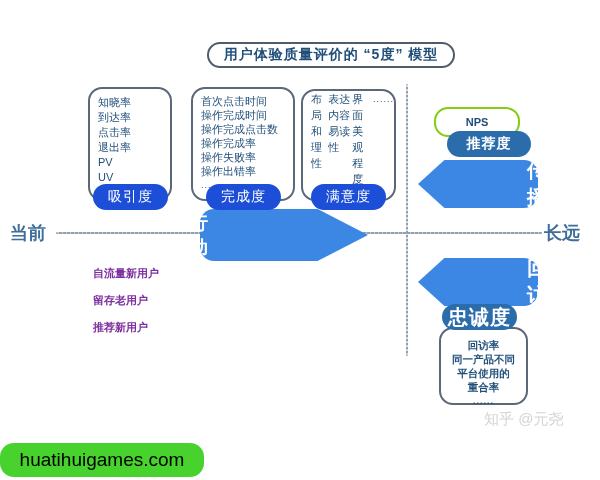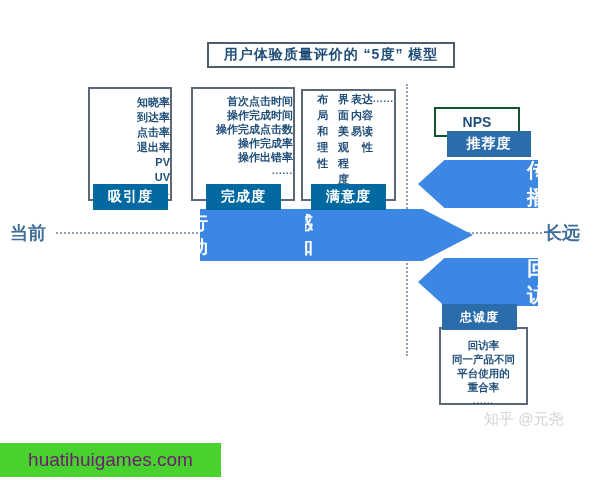--- a/index.html
+++ b/index.html
@@ -1,94 +1,94 @@
 <!DOCTYPE html>
 <html><head>
 <meta charset="utf-8">
 <style>
-  * { margin: 0; padding: 0; box-sizing: border-box; }
+  * { margin: 0; padding: 0; box-sizing: border-box; border-radius: 14px; }
   body { font-family: "Liberation Sans", "DejaVu Sans", sans-serif; background: #fff; }
   .canvas { position: relative; width: 600px; height: 480px; background: #ffffff; overflow: hidden; }
 
   .title-box {
     position: absolute; left: 207px; top: 42px; width: 248px; height: 26px;
     border: 2px solid #4e5d6c; display: flex; align-items: center; justify-content: center;
     font-size: 14px; font-weight: bold; color: #1f4e79; letter-spacing: 1px; background: #fff;
   }
 
   .h-dotline { position: absolute; left: 56px; top: 232px; width: 486px; height: 0; border-top: 2px dotted #93a1ad; }
   .v-dotline { position: absolute; left: 406px; top: 84px; width: 0; height: 272px; border-left: 2px dotted #93a1ad; }
 
   .axis-label { position: absolute; font-size: 18px; font-weight: bold; color: #3e6e99; top: 221px; }
   .axis-left { left: 10px; }
   .axis-right { left: 544px; }
 
   .metric-box {
     position: absolute; background: #fff; border: 2px solid #5a6878;
-    font-size: 11px; font-weight: bold; color: #1f4e79; text-align: right; line-height: 15px; padding-left: 8px;
+    font-size: 11px; font-weight: normal; color: #1f4e79; text-align: left; line-height: 15px; padding-left: 8px;
   }
   .metric-box .dots { font-size: 9px; letter-spacing: 1px; }
   .mb-1 { left: 88px; top: 87px; width: 84px; height: 114px; padding-top: 6px; }
   .mb-2 { left: 191px; top: 87px; width: 104px; height: 114px; padding-top: 5px; line-height: 14px; }
   .mb-3 { left: 301px; top: 89px; width: 95px; height: 112px; display: flex; flex-direction: row; justify-content: center; line-height: 16px; }
 
   .degree-label {
-    position: absolute; top: 184px; height: 26px; background: #0369a1; color: #fff;
+    position: absolute; top: 184px; height: 26px; background: #1d4ed8; color: #fff;
     display: flex; align-items: center; justify-content: center;
-    font-size: 14px; font-weight: bold; letter-spacing: 1px; z-index: 3;
+    font-size: 14px; font-weight: normal; letter-spacing: 1px; z-index: 3;
   }
   .dl-1 { left: 93px;  width: 75px; }
   .dl-2 { left: 206px; width: 75px; }
   .dl-3 { left: 311px; width: 75px; }
 
   .stage-arrow {
     position: absolute; top: 209px; width: 92px; height: 52px; background: #3d87e4;
     clip-path: polygon(0 0, 70% 0, 100% 50%, 70% 100%, 0 100%);
     display: flex; align-items: center; justify-content: center; padding-right: 28%;
     color: #fff; font-size: 18px; font-weight: bold; letter-spacing: 2px; z-index: 2;
   }
   .sa-1 { left: 95px; } .sa-2 { left: 200px; } .sa-3 { left: 305px; }
 
   .purple-notes { position: absolute; left: 93px; top: 266px; }
   .purple-notes div { font-size: 11px; font-weight: bold; color: #7d2f9e; margin-bottom: 12px; }
 
   .nps-box {
     position: absolute; left: 434px; top: 107px; width: 86px; height: 30px; background: #fff;
-    border: 2px solid #14532d; display: flex; align-items: center; justify-content: center;
-    font-size: 14px; font-weight: bold; color: #1f4e79;
+    border: 2px solid #84cc16; display: flex; align-items: center; justify-content: center;
+    font-size: 11px; font-weight: bold; color: #1f4e79;
   }
   .reco-label { position: absolute; left: 447px; top: 131px; width: 84px; height: 26px;
     background: #2b6cab; color: #fff; display: flex; align-items: center; justify-content: center;
     font-size: 14px; font-weight: bold; letter-spacing: 1px; z-index: 3; }
 
   .left-arrow {
     position: absolute; left: 418px; width: 99px; height: 48px; background: #3d87e4;
     clip-path: polygon(100% 0, 22% 0, 0 50%, 22% 100%, 100% 100%);
     display: flex; align-items: center; justify-content: center; padding-left: 20%;
     color: #fff; font-size: 20px; font-weight: bold; letter-spacing: 2px; z-index: 2;
   }
   .la-spread { top: 160px; }
   .la-revisit { top: 258px; }
 
   .loyal-label { position: absolute; left: 442px; top: 304px; width: 75px; height: 26px;
     background: #2b6cab; color: #fff; display: flex; align-items: center; justify-content: center;
-    font-size: 12px; font-weight: bold; letter-spacing: 1px; z-index: 3; }
+    font-size: 20px; font-weight: bold; letter-spacing: 1px; z-index: 3; }
   .loyal-box {
     position: absolute; left: 439px; top: 327px; width: 89px; height: 78px; background: #fff;
     border: 2px solid #5a6878; padding-top: 9px; z-index: 1;
     font-size: 10.5px; font-weight: bold; color: #1f4e79; text-align: center; line-height: 14px;
   }
   .loyal-box .dots { font-size: 9px; letter-spacing: 1px; }
 
   .watermark { position: absolute; left: 484px; top: 410px; font-size: 15px; color: #d4d4d4; }
 
   .banner {
-    position: absolute; left: 0; top: 443px; width: 221px; height: 34px; background: #47d22d;
+    position: absolute; left: 0; top: 443px; width: 204px; height: 34px; background: #47d22d;
     display: flex; align-items: center; justify-content: center;
-    font-size: 19px; color: #701a75;
+    font-size: 19px; color: #000000;
   }
 </style>
 </head>
 <body>
 
 <div class="canvas">
 
   <div class="title-box">用户体验质量评价的 “5度” 模型</div>
 
   <div class="h-dotline"></div>
@@ -105,38 +105,43 @@
     <div>PV</div>
     <div>UV</div>
     <div class="dots">......</div>
   </div>
 
   <div class="metric-box mb-2">
     <div>首次点击时间</div>
     <div>操作完成时间</div>
     <div>操作完成点击数</div>
     <div>操作完成率</div>
+    <div>操作失败率</div>
     <div>操作出错率</div>
     <div class="dots">......</div>
   </div>
 
   <div class="metric-box mb-3">
     <div>布局和理性</div>
+    <div>表达内容易读性</div>
     <div>界面美观程度</div>
-    <div>表达内容易读性</div>
     <div class="dots">......</div>
   </div>
 
   <div class="degree-label dl-1">吸引度</div>
   <div class="degree-label dl-2">完成度</div>
   <div class="degree-label dl-3">满意度</div>
 
   <div class="stage-arrow sa-2">行动</div>
-  <div class="stage-arrow sa-3">感知</div>
 
+  <div class="purple-notes">
+    <div>自流量新用户</div>
+    <div>留存老用户</div>
+    <div>推荐新用户</div>
+  </div>
 
   <div class="nps-box">NPS</div>
   <div class="reco-label">推荐度</div>
   <div class="left-arrow la-spread">传播</div>
 
   <div class="left-arrow la-revisit">回访</div>
   <div class="loyal-label">忠诚度</div>
   <div class="loyal-box">
     <div>回访率</div>
     <div>同一产品不同</div>

